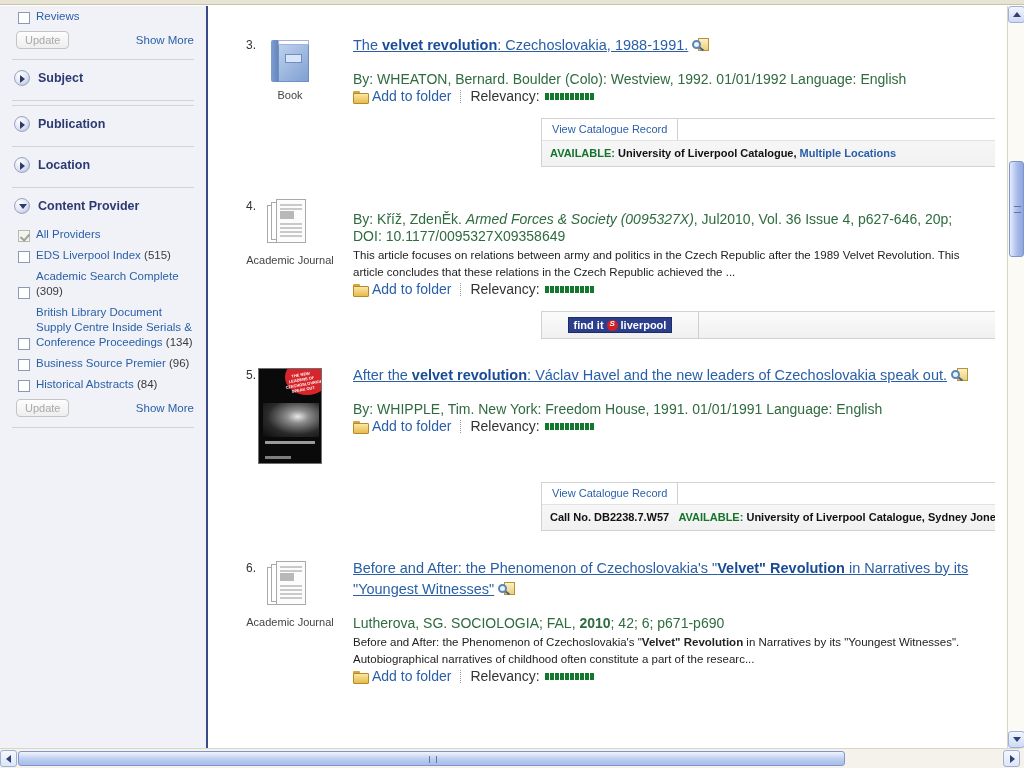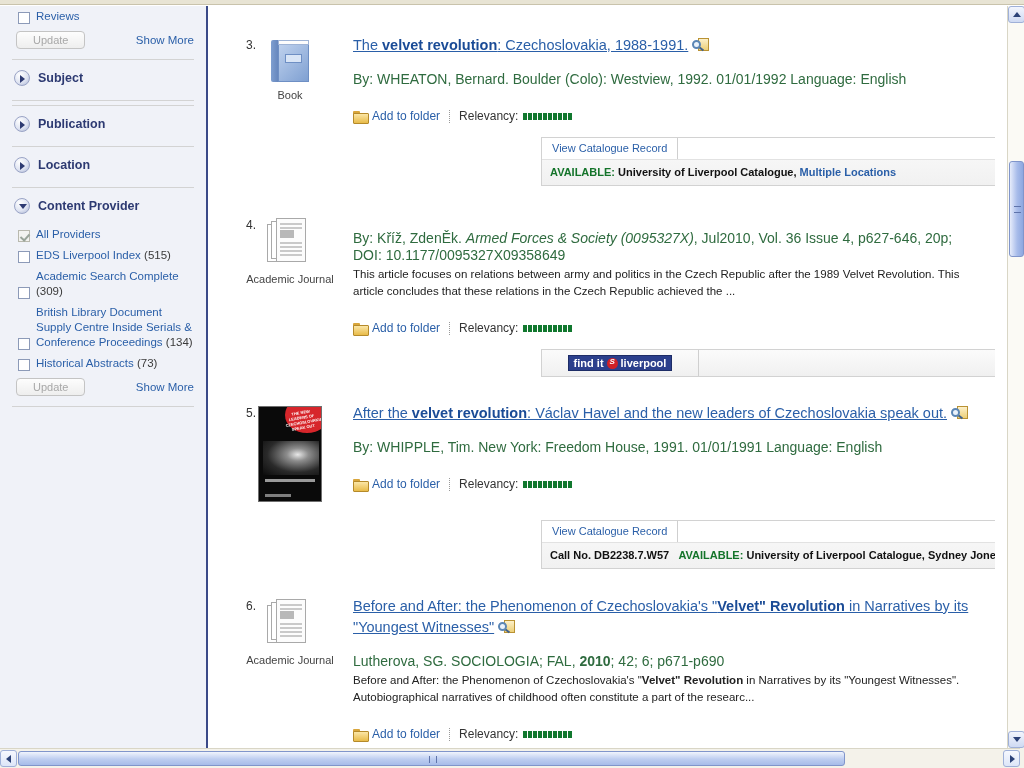--- a/index.html
+++ b/index.html
@@ -71,21 +71,21 @@
   .update-row {
     display: flex; align-items: center; justify-content: space-between;
     padding: 4px 4px 6px 8px;
   }
   .update-btn {
     border: 1px solid #c4c4c4;
     border-radius: 4px;
     background: linear-gradient(#fdfdfd, #eeeeee);
     color: #a8a8a8;
     font-size: 11px;
-    padding: 2px 16px;
+    padding: 2px 8px;
     cursor: pointer;
   }
   .show-more {
     color: #2a5fa8; font-size: 11.5px;
     text-decoration: none; cursor: pointer;
   }
 
   .facet-sep {
     height: 1px; background: #d3d3d3;
     margin: 4px 4px 0 4px;
@@ -158,21 +158,21 @@
   }
   .res-byline .ital { font-style: italic; text-align: center; }
   .res-abstract {
     font-size: 11.5px; line-height: 17px;
     color: #222222; margin-top: 2px;
   }
   .res-abstract b { font-weight: bold; }
 
   .res-actions {
     display: flex; align-items: center;
-    margin-top: 21px; font-size: 12px;
+    margin-top: 0; font-size: 14px;
   }
   .folder-ico {
     width: 14px; height: 11px;
     margin-right: 5px;
     position: relative; flex: 0 0 auto;
   }
   .folder-ico::before {
     content: ""; position: absolute; left: 0; top: 0;
     width: 7px; height: 3px; background: #d9a63c;
     border-radius: 1px 1px 0 0;
@@ -513,22 +513,27 @@
       <span><span class="facet-link">Academic Search Complete</span>
       <span class="facet-count">(309)</span></span>
     </div>
     <div class="facet-checkline">
       <span class="cbox"></span>
       <span><span class="facet-link">British Library Document Supply Centre Inside Serials &amp; Conference Proceedings</span>
       <span class="facet-count">(134)</span></span>
     </div>
     <div class="facet-checkline">
       <span class="cbox"></span>
+      <span><span class="facet-link">Business Source Premier</span>
+      <span class="facet-count">(96)</span></span>
+    </div>
+    <div class="facet-checkline">
+      <span class="cbox"></span>
       <span><span class="facet-link">Historical Abstracts</span>
-      <span class="facet-count">(73)</span></span>
+      <span class="facet-count">(84)</span></span>
     </div>
 
     <div class="update-row">
       <button class="update-btn">Update</button>
       <span class="show-more">Show More</span>
     </div>
 
     <div class="facet-sep"></div>
   </div>
 

